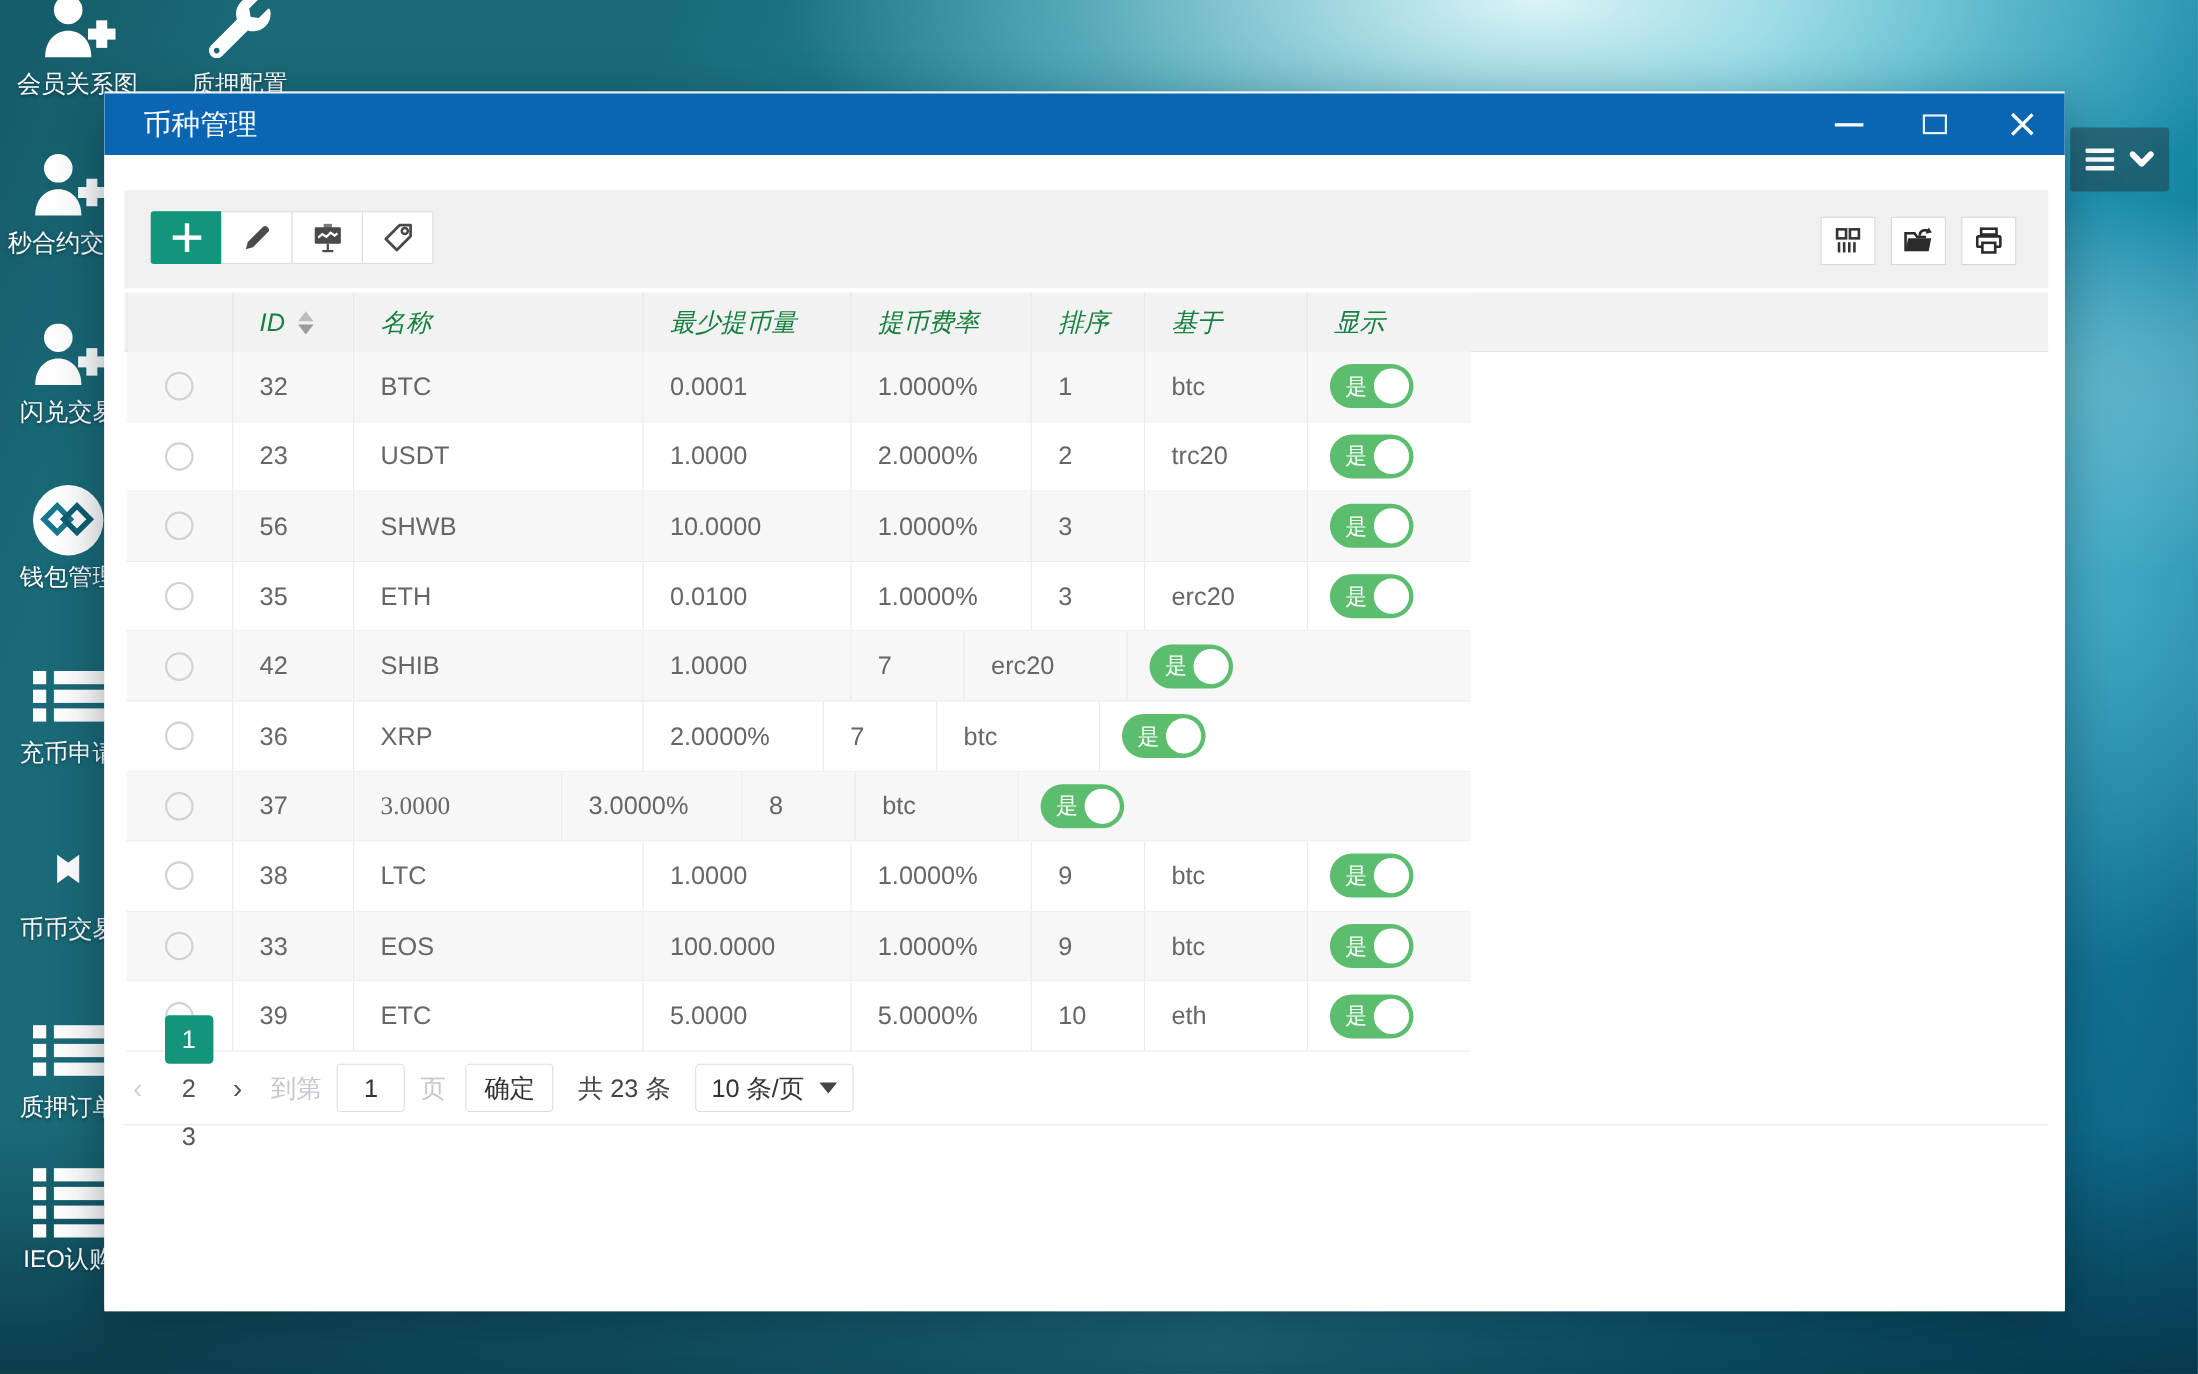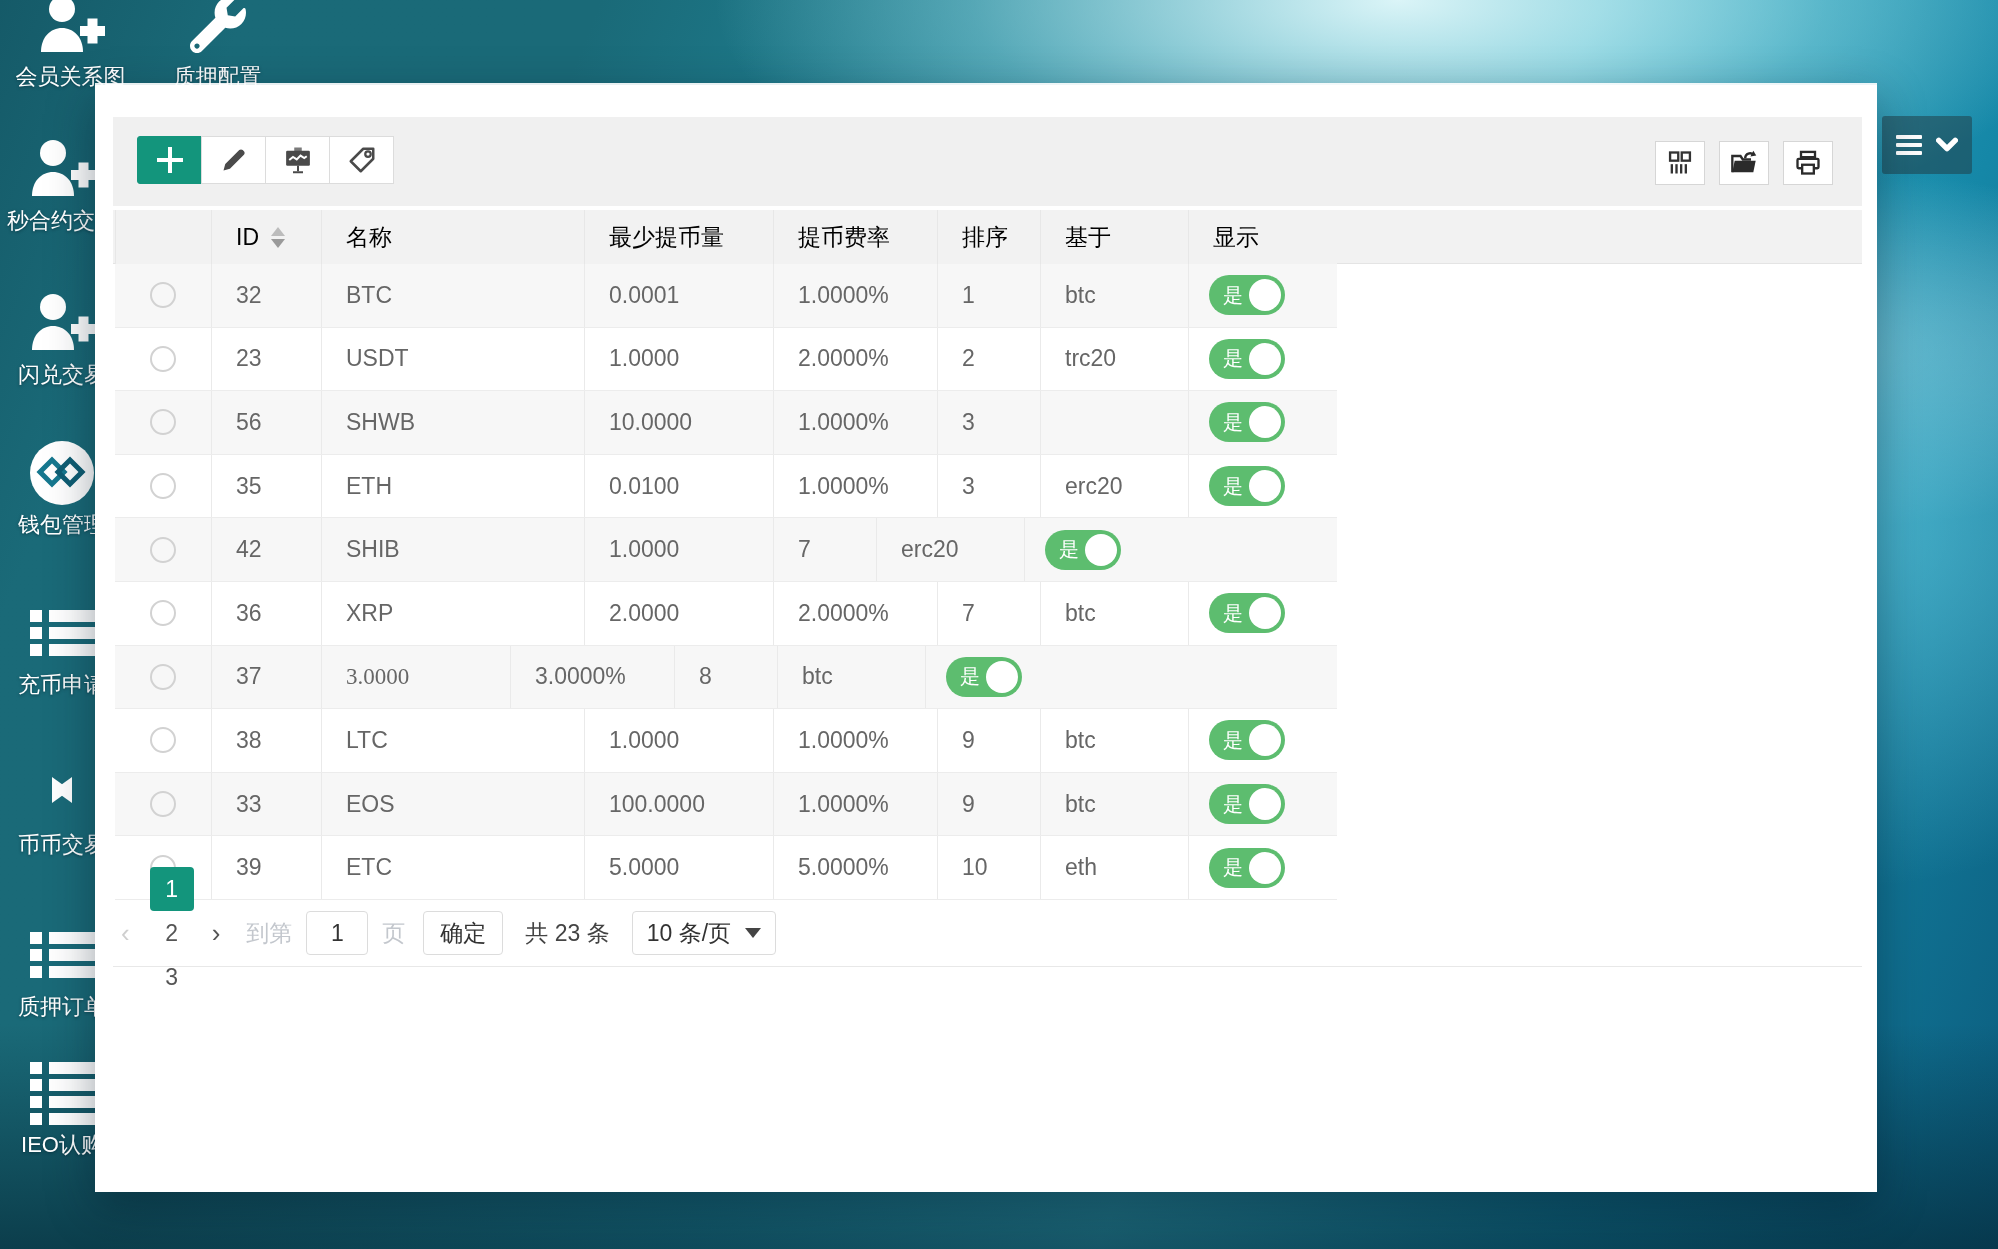--- a/index.html
+++ b/index.html
@@ -73,21 +73,21 @@
   .plus:before { content:""; position:absolute; left:0; top:11px; width:26px; height:4px; background:#fff; }
   .plus:after  { content:""; position:absolute; left:11px; top:0; width:4px; height:26px; background:#fff; }
   .tb-right { position:absolute; right:29px; top:24px; display:flex; }
   .sbtn { width:50px; height:44px; background:#fff; border:1px solid #d6d6d6; margin-left:14px;
     display:flex; align-items:center; justify-content:center; cursor:pointer; }
   
   .hdr-ext { position:absolute; left:18px; top:125px; width:1749px; height:54px; background:#f2f2f2;
     border-bottom:1px solid #e4e4e4; }
   .grid { position:absolute; left:20px; top:125px; width:1222px; }
   .trow { display:flex; width:1222px; }
-  .trow.head { height:54px; background:#f2f2f2; color:#000000; }
+  .trow.head { height:54px; background:#f2f2f2; color:#15803d;font-style:italic; }
   .trow.body { height:63.6px; background:#fff; color:#666; border-bottom:1px solid #ececec; }
   .trow.body.alt { background:#f7f7f7; }
   .cell { flex:0 0 auto; display:flex; align-items:center; padding-left:24px; font-size:23px;
     border-left:1px solid #eaeaea; overflow:hidden; white-space:nowrap; }
   .trow .cell:first-child { border-left:none; justify-content:center; padding-left:0; }
   .trow.head .cell { border-left:1px solid #e7e7e7; }
   .radio { width:26px; height:26px; border-radius:50%; border:2px solid #d2d2d2; background:transparent; cursor:pointer; }
   .sort { display:inline-flex; flex-direction:column; margin-left:12px; }
   .sort b { width:0; height:0; border-left:7px solid transparent; border-right:7px solid transparent; display:block; }
   .sort .up { border-bottom:9px solid #bcbcbc; margin-bottom:3px; }
@@ -250,20 +250,32 @@
         <span></span>
         <span></span>
         <span></span>
       </span>
     <svg class="ic-chev" viewBox="0 0 24 24">
       <path d="M3 7 L12 16 L21 7" fill="none" stroke="#fff" stroke-width="6" stroke-linecap="round" stroke-linejoin="round"></path>
     </svg>
   </div>
 
   <div class="modal">
+    <div class="titlebar">
+      <span class="title">币种管理</span>
+      <span class="wbtn min">
+          <span class="glyph-min"></span>
+        </span>
+      <span class="wbtn max">
+          <span class="glyph-max"></span>
+        </span>
+      <span class="wbtn cls">
+          <span class="glyph-x"></span>
+        </span>
+    </div>
 
     <div class="modal-body">
       <div class="strip">
         <div class="tb-left">
           <div class="tbtn primary">
             <span class="plus"></span>
           </div>
           <div class="tbtn">
             <svg width="28" height="28" viewBox="0 0 24 24">
               <path d="M3 21 L4.5 15.5 L16.5 3.5 C17.3 2.7 18.7 2.7 19.5 3.5 L20.5 4.5 C21.3 5.3 21.3 6.7 20.5 7.5 L8.5 19.5 Z" fill="#4a4a4a"></path>
@@ -413,21 +425,20 @@
                   <span class="knob"></span>
                 </span>
               </div>
             </div>
             <div class="trow body">
               <div class="cell" style="width: 96px;">
                 <span class="radio"></span>
               </div>
               <div class="cell" style="width: 110px;">36</div>
               <div class="cell" style="width: 263px;">XRP</div>
-              <div class="cell" style="width: 189px;">2.0000</div>
               <div class="cell" style="width: 164px;">2.0000%</div>
               <div class="cell" style="width: 103px;">7</div>
               <div class="cell" style="width: 148px;">btc</div>
               <div class="cell" style="width: 149px;">
                 <span class="toggle">
                   <span class="t-lbl">是</span>
                   <span class="knob"></span>
                 </span>
               </div>
             </div>

